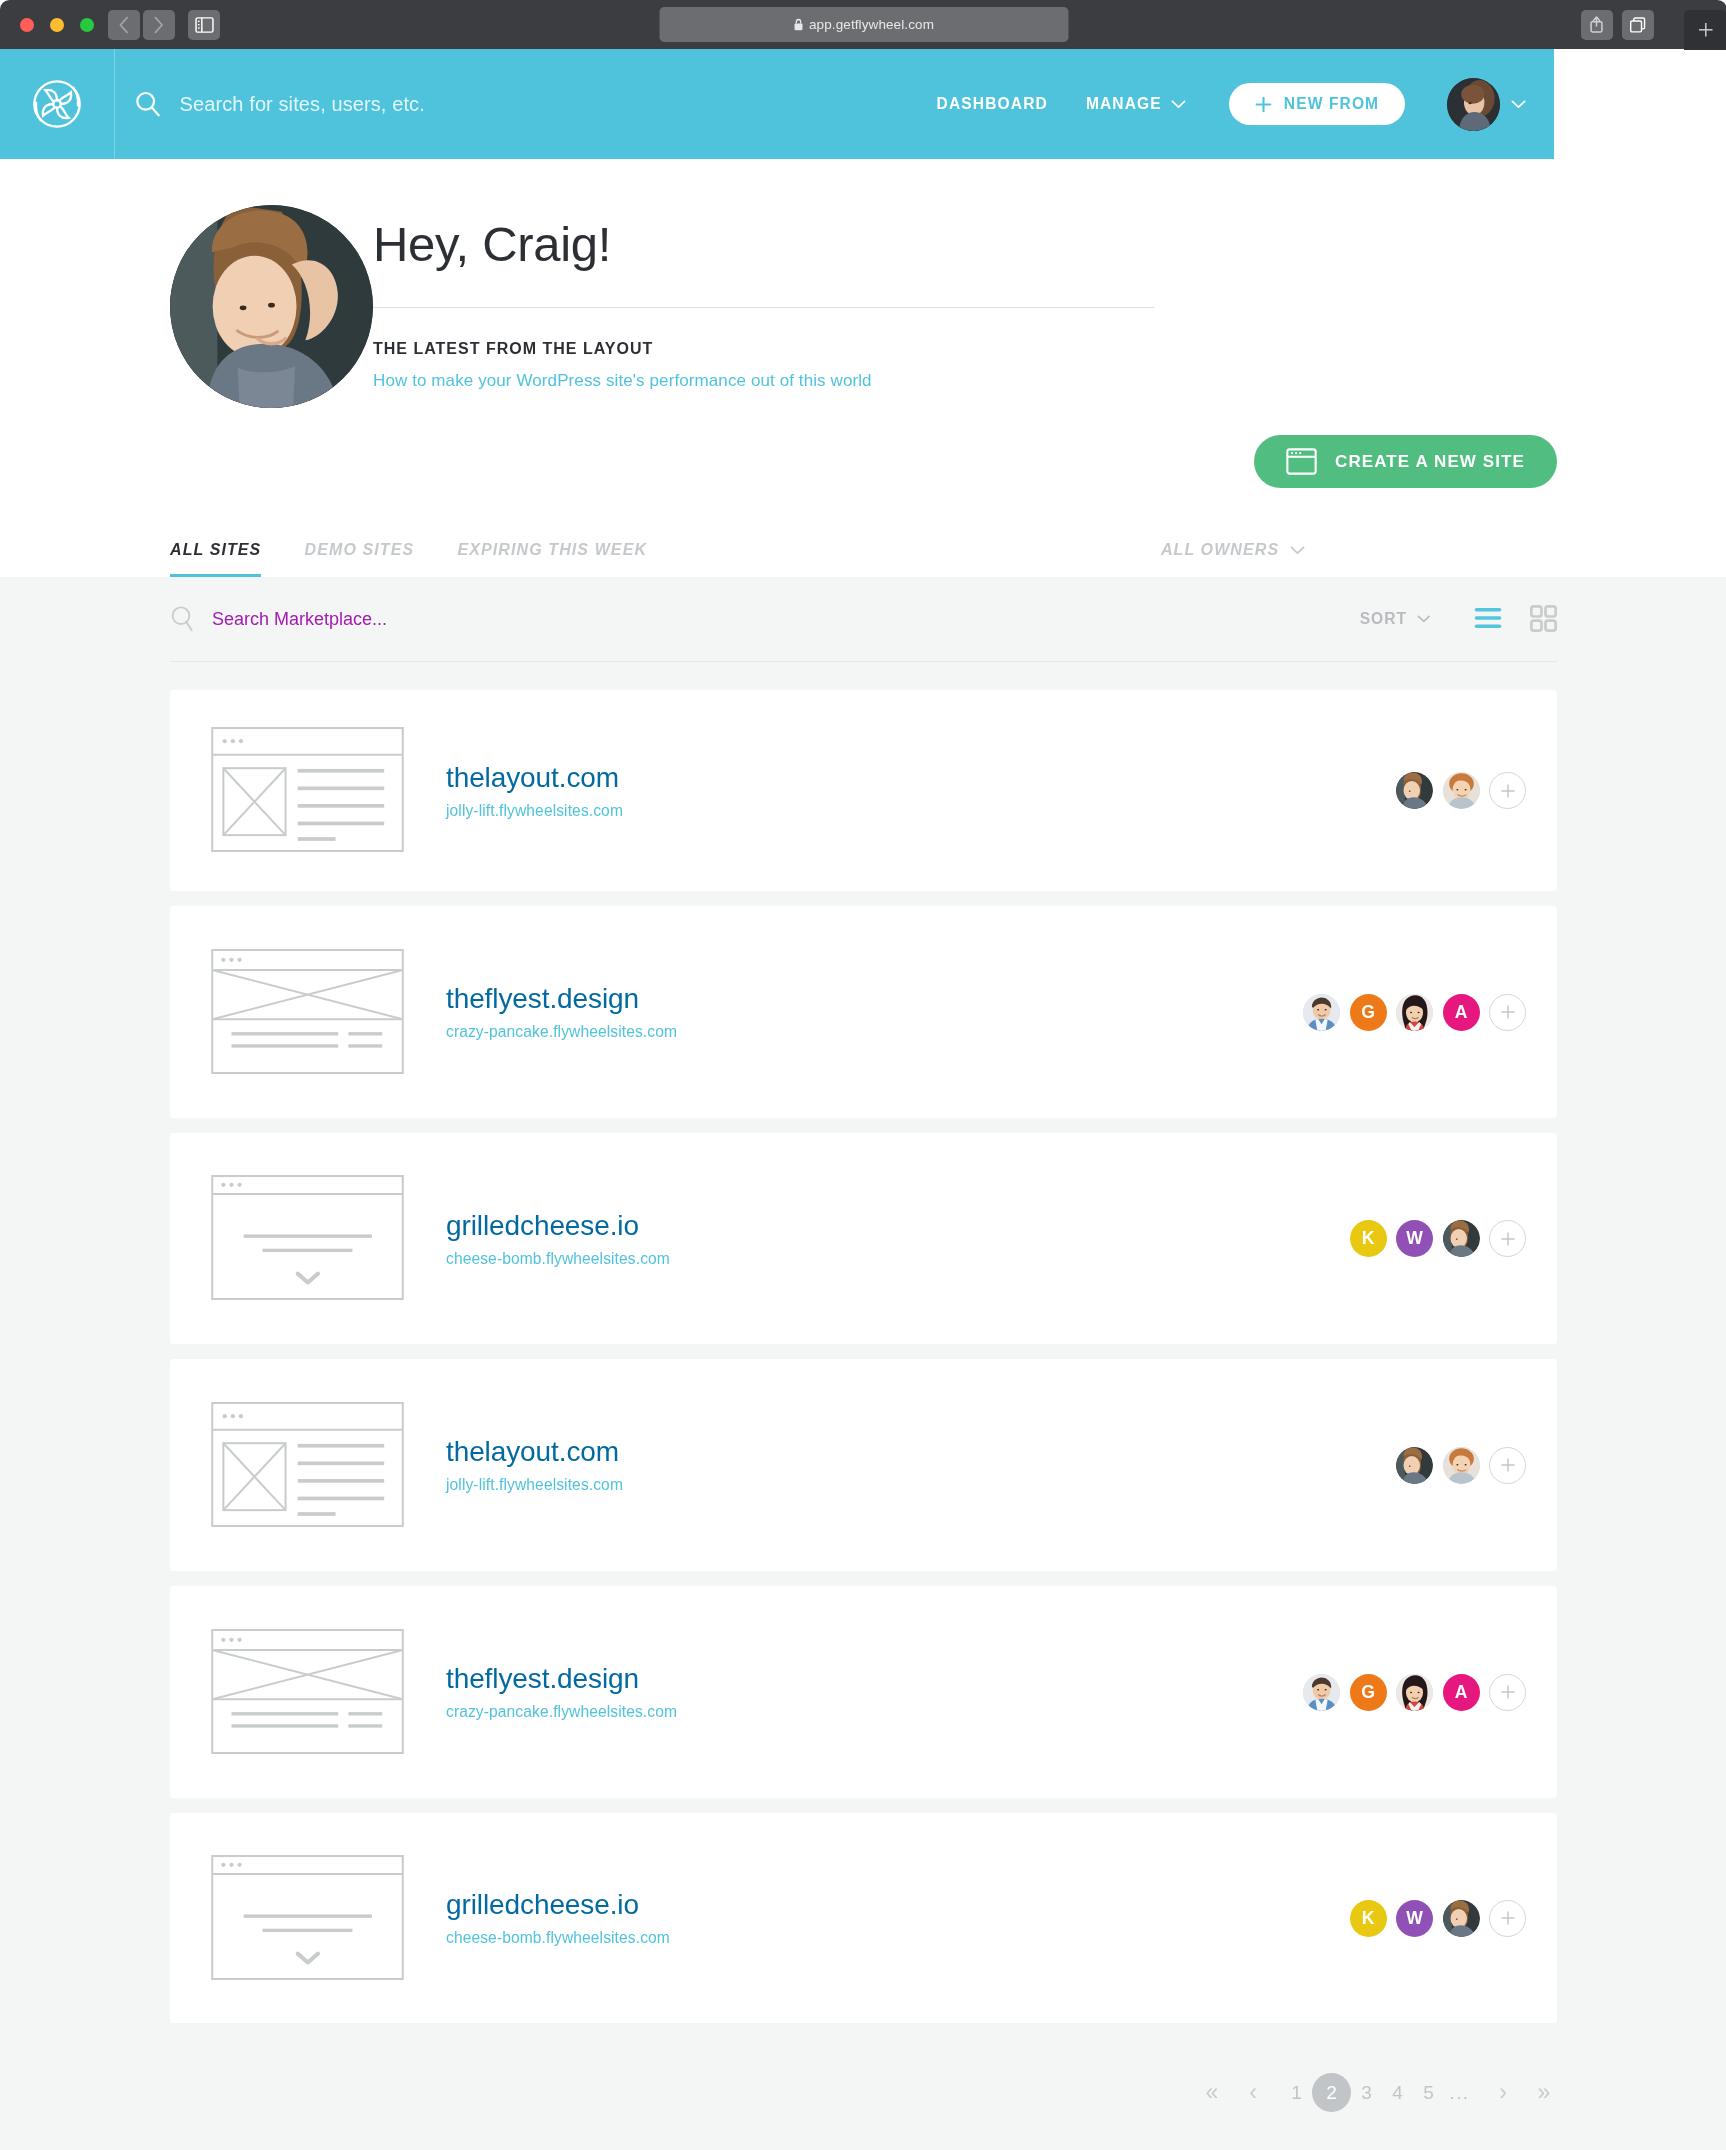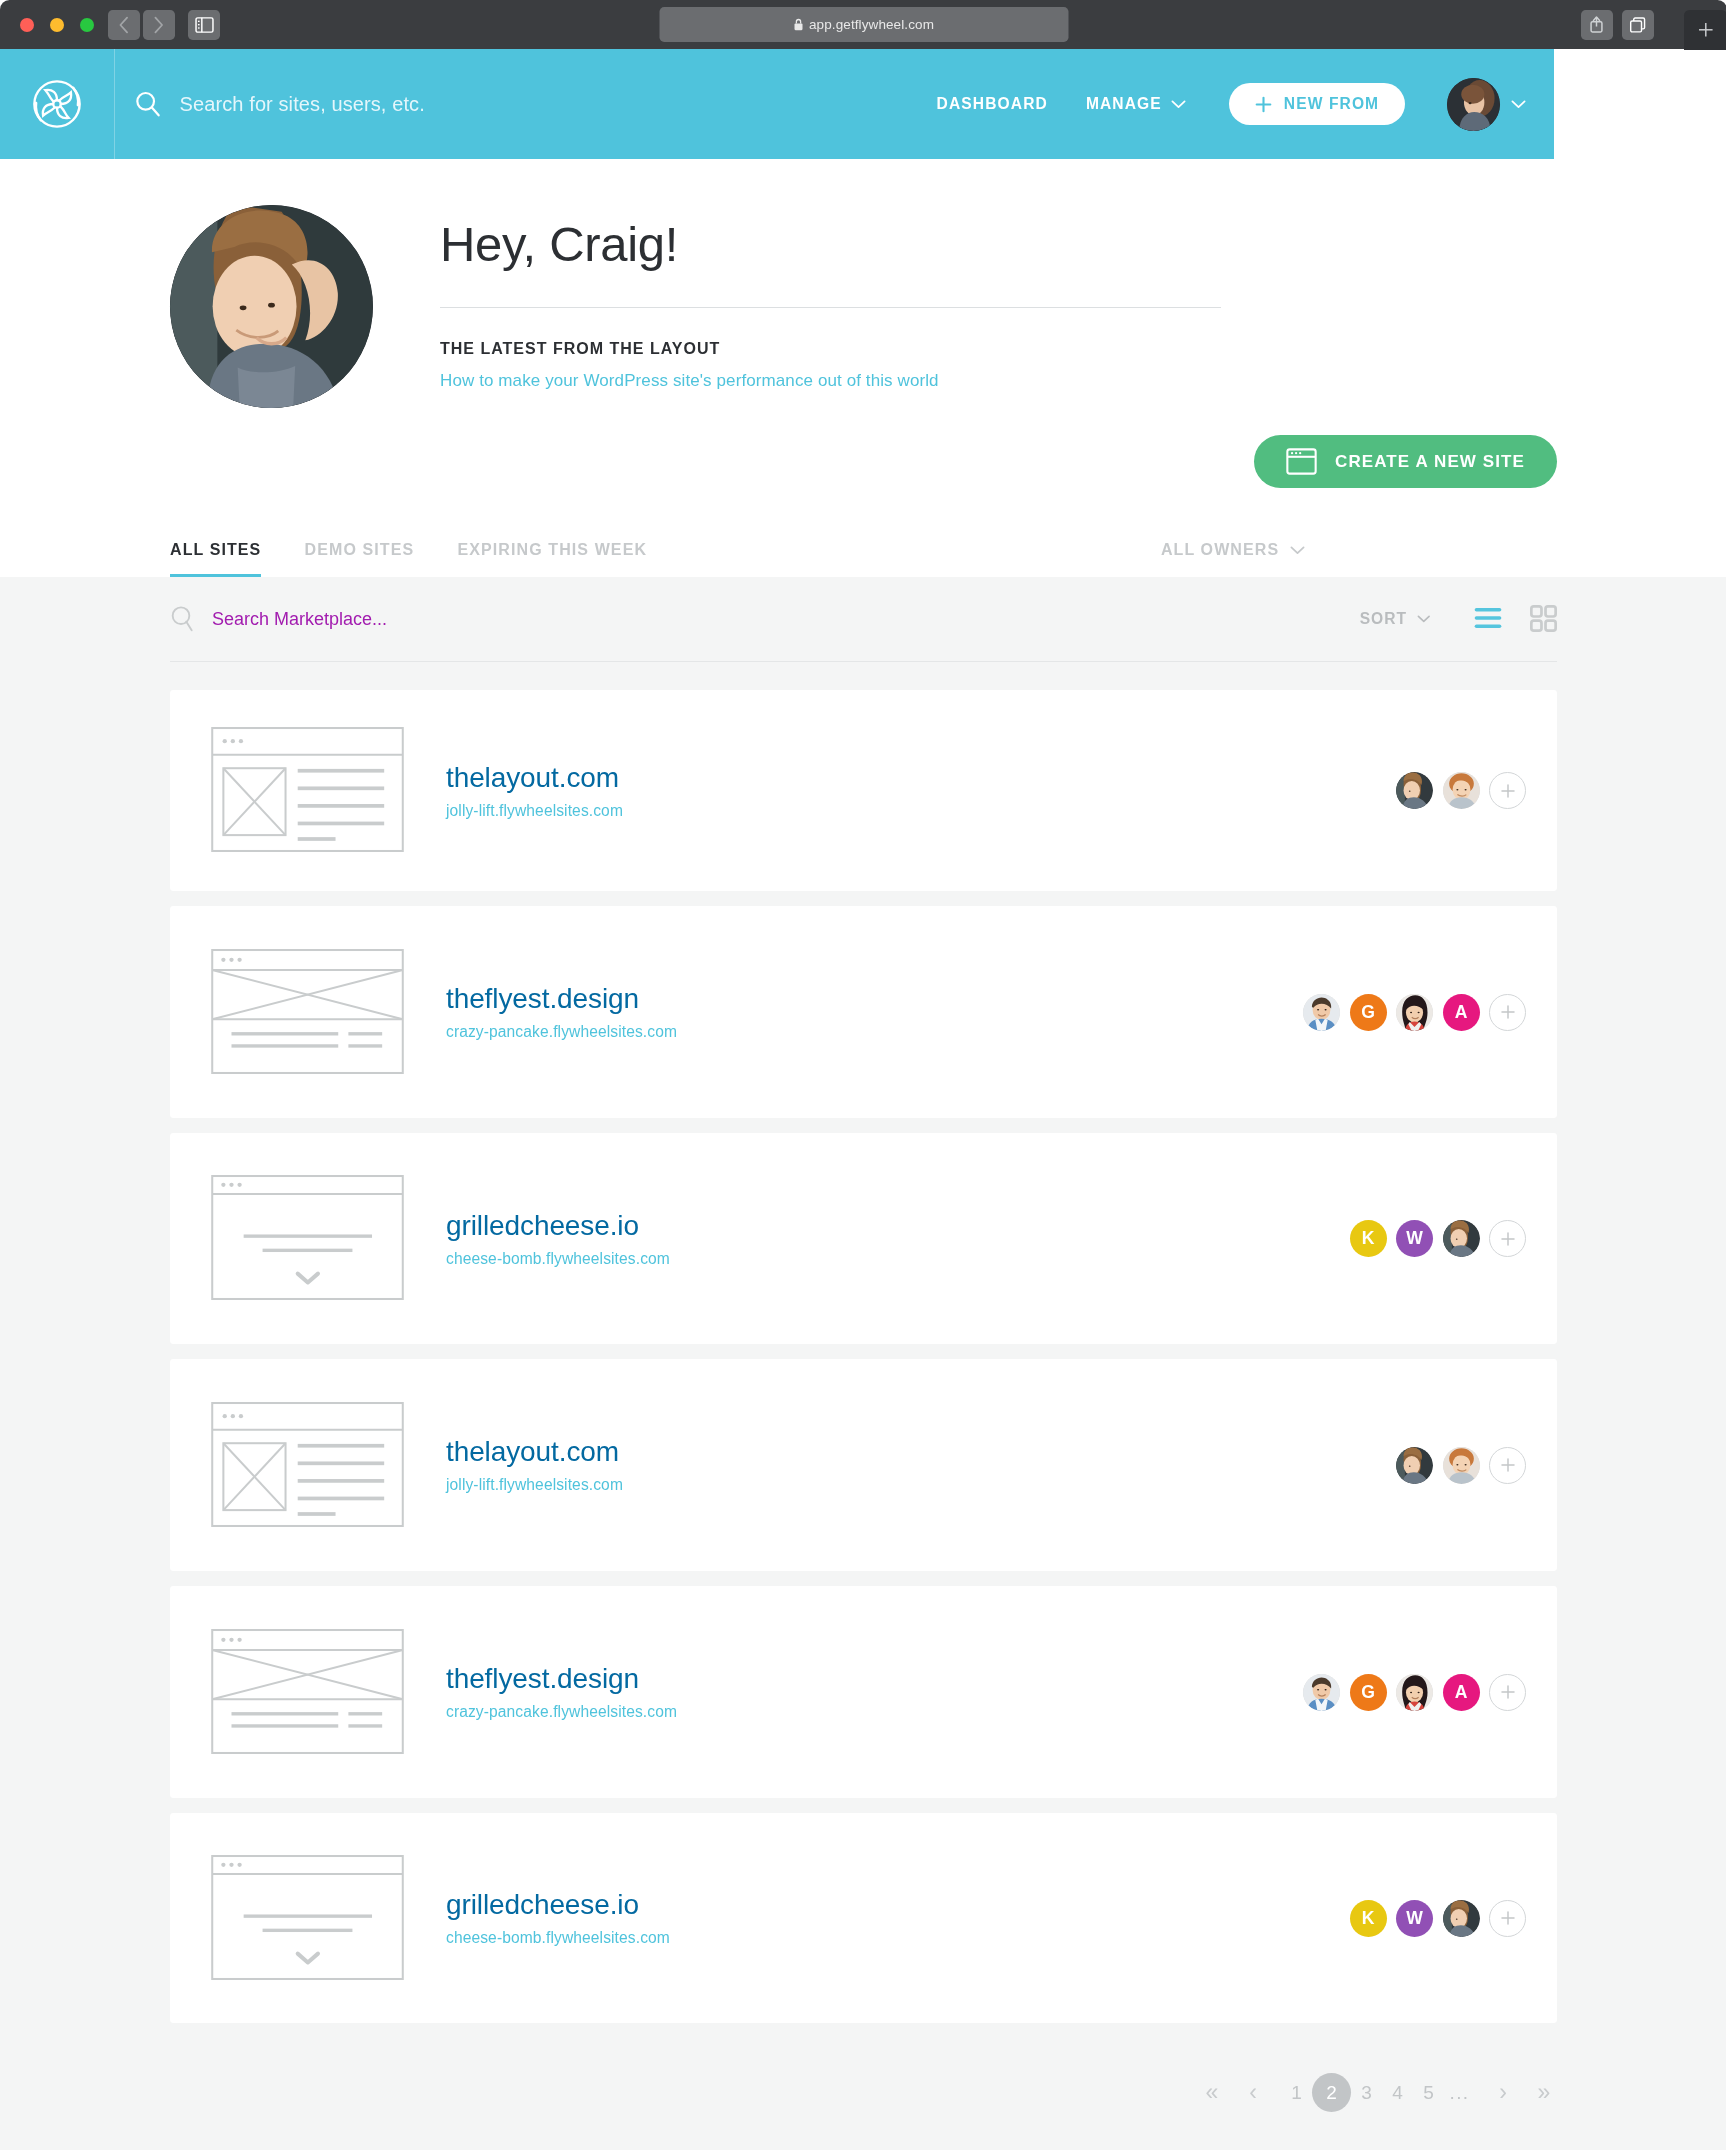--- a/index.html
+++ b/index.html
@@ -117,21 +117,21 @@
   .hero-inner {
     position: absolute; left: 170px; top: 46px;
     display: flex; align-items: flex-start;
   }
   .hero-avatar {
     width: 203px; height: 203px; border-radius: 50%;
     overflow: hidden; position: relative;
     background: #2e3338;
     flex: 0 0 203px;
   }
-  .hero-text { margin-left: 67px; padding-top: 15px; }
+  .hero-text { padding-top: 15px; }
   .hero-title {
     font-size: 49px; color: #2c2f33; font-weight: 400; letter-spacing: -0.3px;
     line-height: 1;
   }
   .hero-rule {
     width: 781px; height: 0.7px; background: #dcdfe1; margin-top: 38px;
   }
   .hero-kicker {
     margin-top: 32px;
     font-size: 16px; color: #2c2f33; font-weight: 700; letter-spacing: 1px;
@@ -149,21 +149,21 @@
   }
   .create-btn .lbl {
     font-size: 17px; color: #ffffff; font-weight: 700; letter-spacing: 1.1px;
   }
 
   
   .tabs-row {
     position: relative;
     width: 1475px; height: 66px;
     background: #ffffff;
-    display: flex; align-items: flex-end;
+    display: flex; align-items: flex-end; font-style: italic;
   }
   .tabs {
     position: absolute; left: 170px; bottom: 0;
     display: flex; align-items: flex-end; gap: 0;
   }
   .tab {
     font-size: 16px; letter-spacing: 1.1px; font-weight: 700;
     color: #c6c9cb; padding: 0 21.6px 17.6px 21.6px;
     position: relative;
   }

